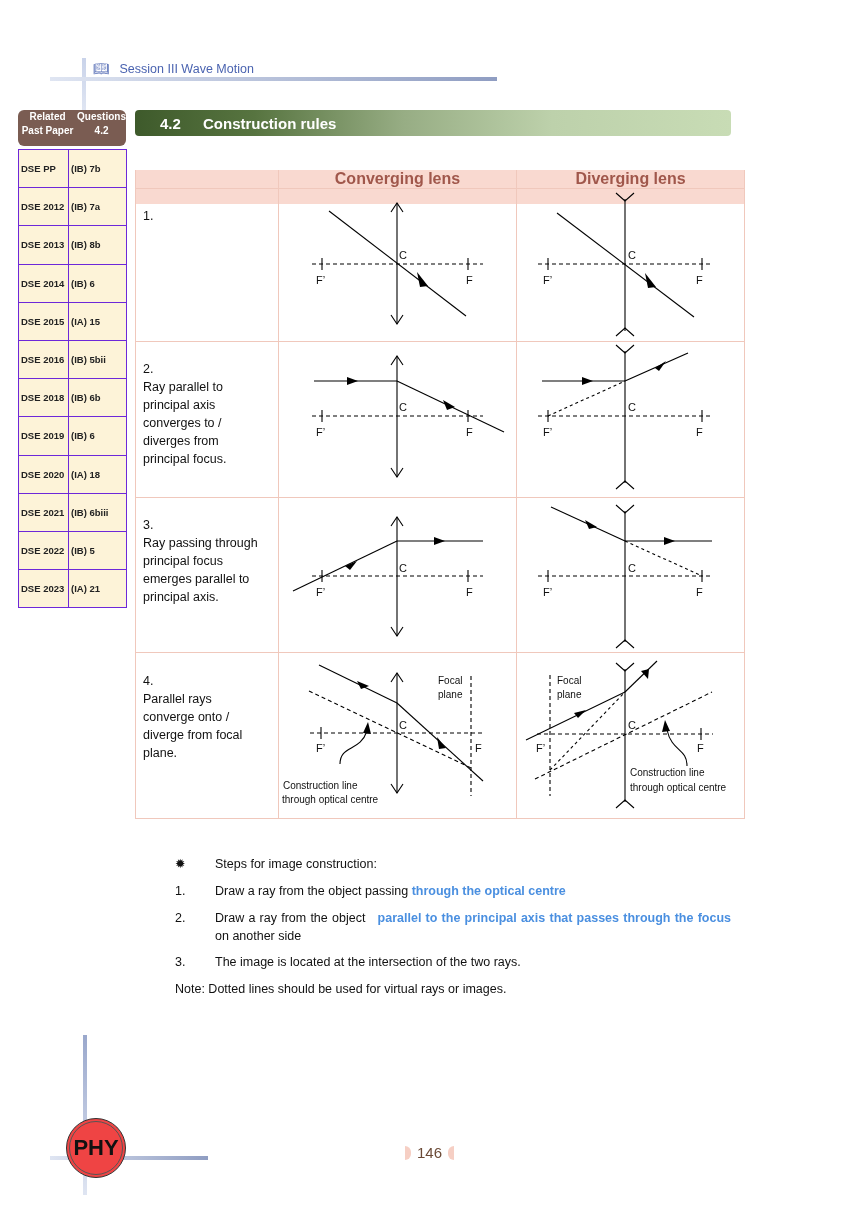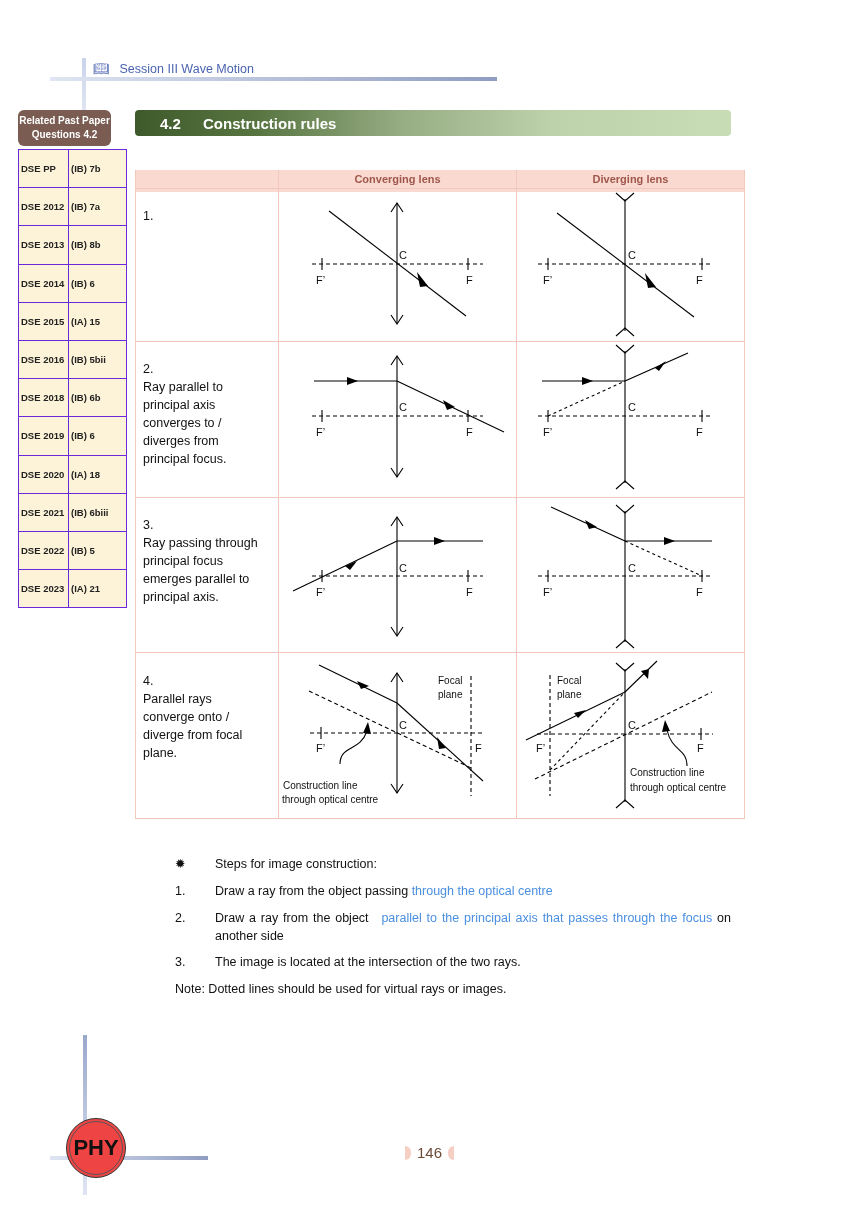--- a/index.html
+++ b/index.html
@@ -2,40 +2,40 @@
 <html><head>
 <meta charset="utf-8">
 <style>
   html,body{margin:0;padding:0;background:#ffffff;}
   body{width:864px;height:1224px;position:relative;overflow:hidden;font-family:"Liberation Sans",sans-serif;color:#1a1a1a;}
   .abs{position:absolute;}
   .hdr-vline{left:82px;top:58px;width:4px;height:52px;background:linear-gradient(#c9d3ea,#dfe5f2);}
   .hdr-hline{left:50px;top:77px;width:447px;height:4px;background:linear-gradient(90deg,#dfe5f2,#8f9dc2);}
   .session{left:93px;top:61px;font-size:12.5px;color:#4a63b0;display:flex;align-items:center;gap:10px;}
   .book{font-size:13px;color:#4a63b0;}
-  .rpp{left:18px;top:110px;width:93px;height:36px;background:#7a5c52;border-radius:6px;color:#fff;font-size:10px;font-weight:bold;text-align:center;line-height:14px;display:flex;flex-direction:column;justify-content:center;}
+  .rpp{left:18px;top:110px;width:108px;height:36px;background:#7a5c52;border-radius:6px;color:#fff;font-size:10px;font-weight:bold;text-align:center;line-height:14px;display:flex;flex-direction:row;justify-content:center;}
   .title-bar{left:135px;top:110px;width:596px;height:26px;border-radius:4px;background:linear-gradient(90deg,#3e5a2b 0%,#577440 20%,#97ad84 45%,#bdd1ab 70%,#c8dcb5 100%);color:#fff;font-weight:bold;font-size:15px;display:flex;align-items:center;}
   .title-bar .num{margin-left:25px;width:43px;}
   table.pp{position:absolute;left:18px;top:149px;border-collapse:collapse;font-size:9.5px;background:#fdf3d8;}
   table.pp td{border:1px solid #6d28d9;padding:12px 2px;height:13.2px;line-height:13px;white-space:nowrap;color:#222;font-weight:bold;}
   table.pp td.c1{width:45px;}
   table.pp td.c2{width:53px;}
   .grid{left:135px;top:170px;width:610px;height:649px;border:1px solid #f0c8bc;box-sizing:border-box;}
-  .hcell{position:absolute;top:170px;height:22px;background:#f9d9d0;color:#a0574b;font-weight:bold;font-size:11px;text-align:center;line-height:18px;}
+  .hcell{position:absolute;top:170px;height:34px;background:#f9d9d0;color:#a0574b;font-weight:bold;font-size:16px;text-align:center;line-height:18px;}
   .vline{position:absolute;width:1px;background:#f0c8bc;}
   .hline{position:absolute;height:1px;background:#f0c8bc;left:135px;width:610px;}
   .rule-text{position:absolute;left:143px;width:132px;font-size:12.5px;line-height:18px;color:#111;}
   svg.diag{position:absolute;left:0;top:0;width:864px;height:1224px;pointer-events:none;}
   .dlabel{font-family:"Liberation Sans",sans-serif;font-size:11px;fill:#111;}
   .dsmall{font-family:"Liberation Sans",sans-serif;font-size:10px;fill:#111;}
   .steps{left:175px;top:855px;width:560px;font-size:12.5px;color:#111;}
   .step{position:absolute;left:0;width:560px;line-height:18px;}
   .step .mk{position:absolute;left:0;}
   .step .tx{position:absolute;left:40px;width:516px;text-align:justify;}
-  .hl{color:#4a8fe0;font-weight:normal;margin-top:48px;}
+  .hl{color:#4a8fe0;font-weight:bold;margin-top:48px;}
   .note{position:absolute;left:0;}
   .ftr-vline{left:83px;top:1035px;width:4px;height:160px;background:linear-gradient(#9aa8cc,#dfe5f2);}
   .ftr-hline{left:50px;top:1156px;width:158px;height:4px;background:linear-gradient(90deg,#dfe5f2,#8f9dc2);}
   .phy{left:66px;top:1118px;width:60px;height:60px;border-radius:50%;border:1.5px solid #333;box-sizing:border-box;background:#ef4444;display:flex;align-items:center;justify-content:center;font-weight:bold;font-size:22px;color:#111;}
   .phy::after{content:"";position:absolute;left:2px;top:2px;right:2px;bottom:2px;border:1px solid #555;border-radius:50%;}
   .pgnum{left:405px;top:1144px;font-size:15px;color:#6b4a36;display:flex;align-items:center;gap:6px;}
   .half-l{width:6px;height:14px;background:#f6cfc4;border-radius:0 8px 8px 0;}
   .half-r{width:6px;height:14px;background:#f6cfc4;border-radius:8px 0 0 8px;}
 </style>
 </head>

